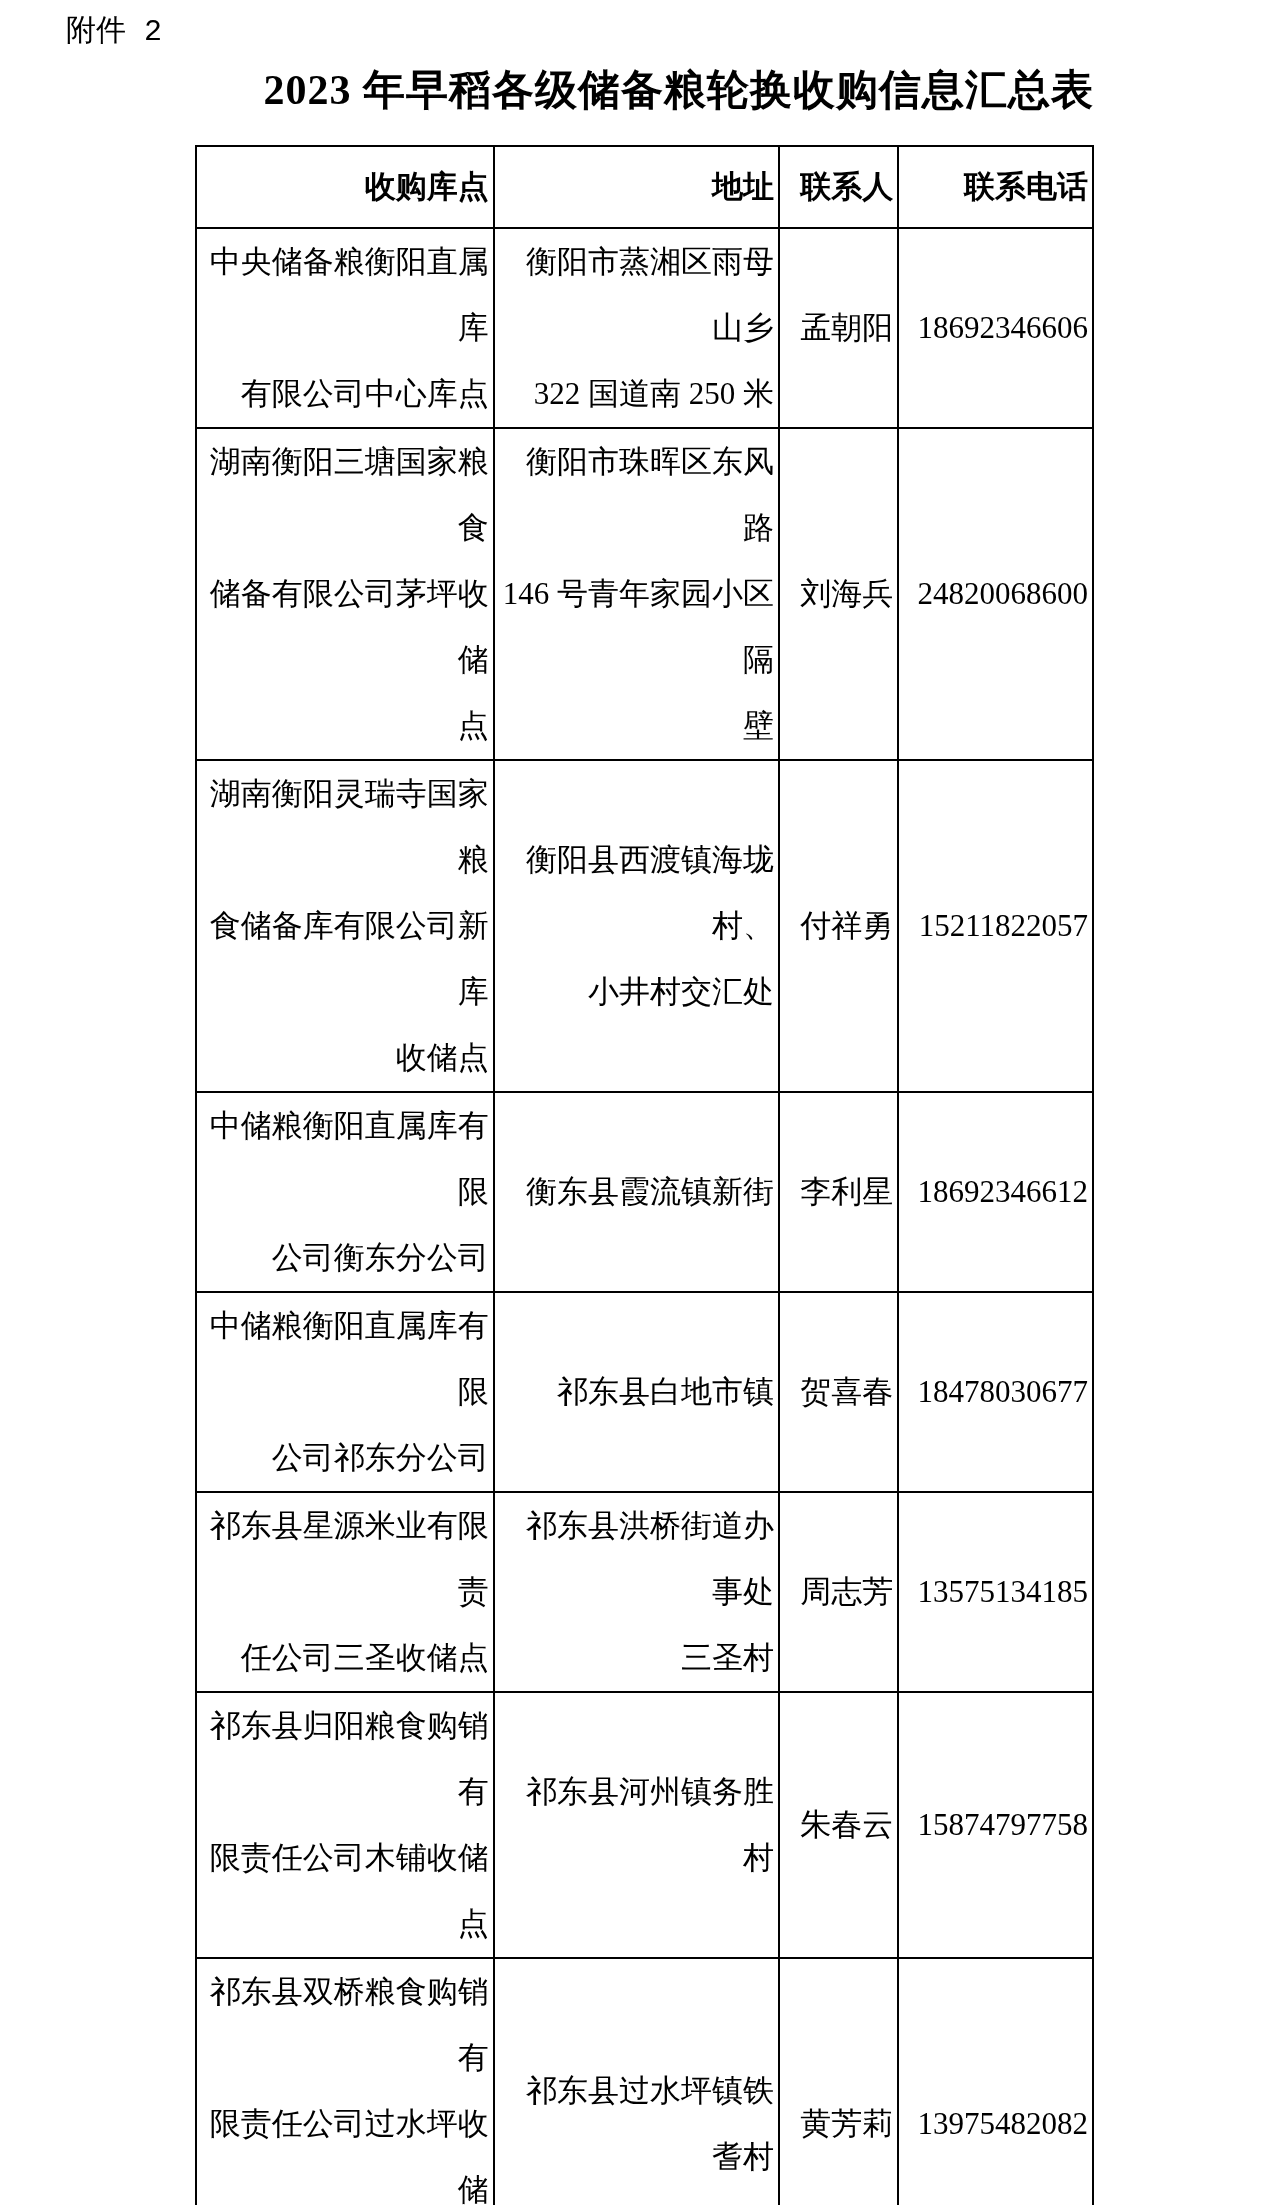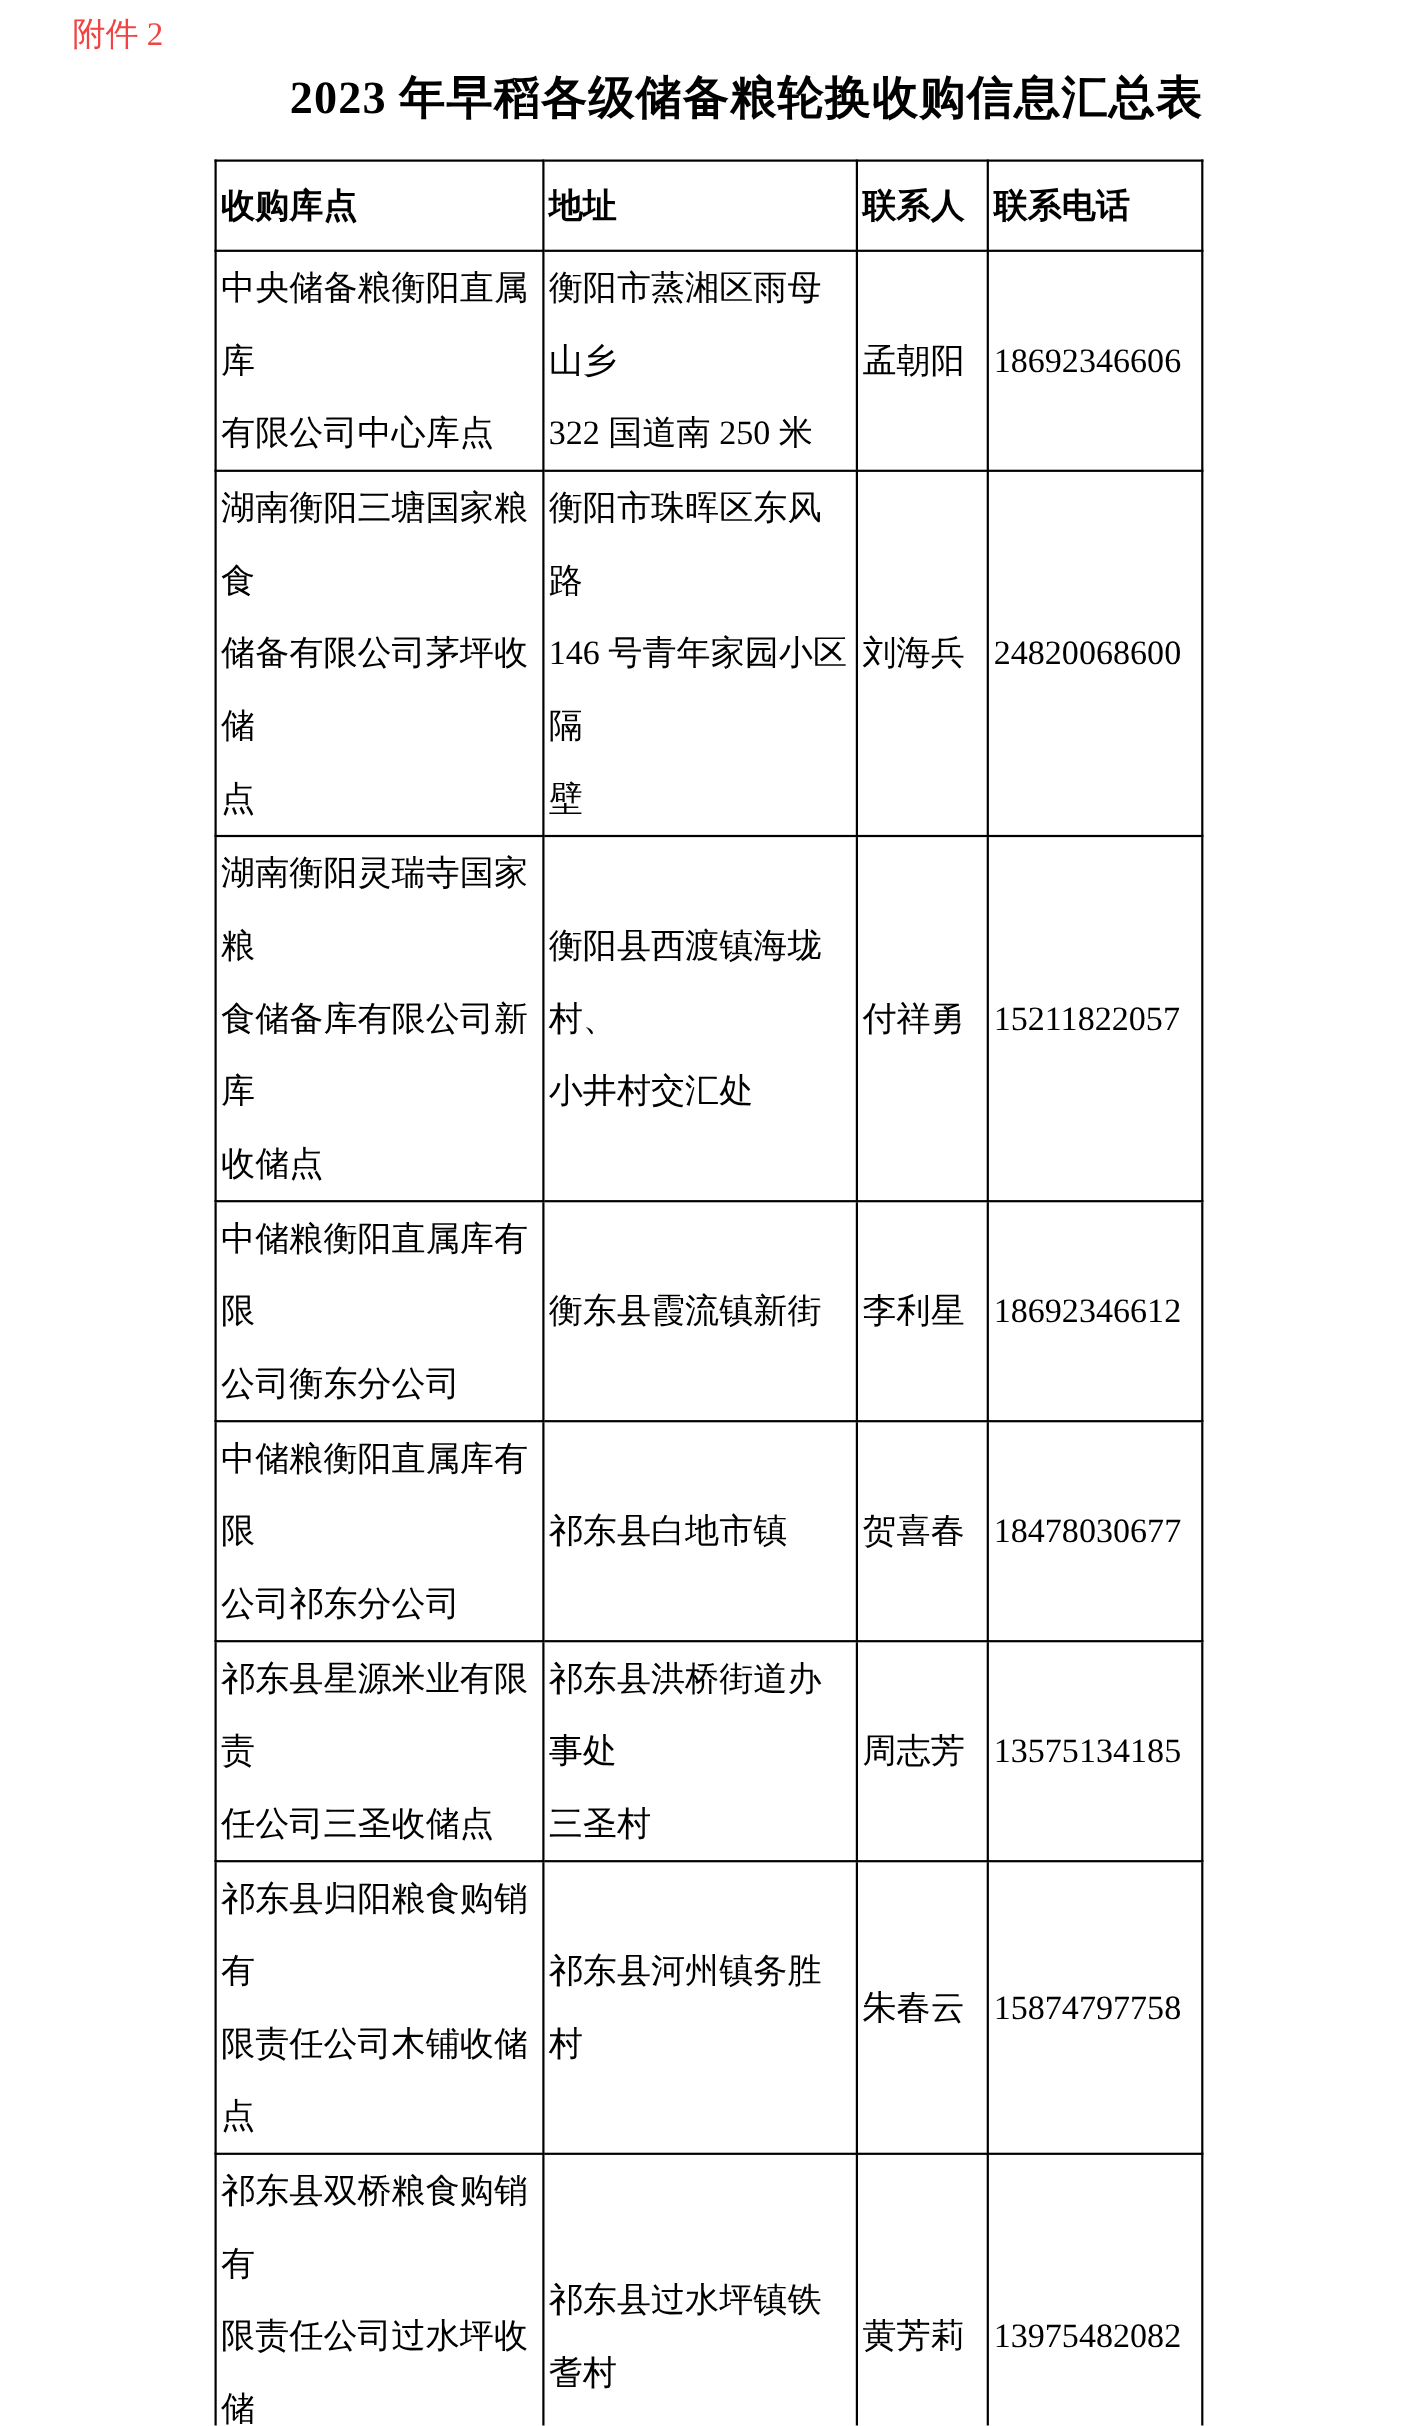--- a/index.html
+++ b/index.html
@@ -12,24 +12,24 @@
     height: 2205px;
     position: relative;
     overflow: hidden;
     font-family: "Liberation Serif", serif;
     color: #000000;
   }
   .attachment-label {
     position: absolute;
     left: 66px;
     top: 12px;
-    font-family: Liberation Serif, serif;
+    font-family: Liberation Mono, monospace;
     font-size: 30px;
     line-height: 40px;
-    color: #ef4444;
+    color: #000000;
   }
   .doc-title {
     position: absolute;
     left: 195px;
     top: 64px;
     width: 899px;
     text-align: right;
     font-size: 42px;
     font-weight: bold;
     line-height: 52px;
@@ -41,21 +41,21 @@
     left: 195px;
     top: 145px;
     width: 899px;
     border-collapse: collapse;
     table-layout: fixed;
   }
   table.summary-table th,
   table.summary-table td {
     border: 2px solid #000000;
     padding: 0 4px;
-    text-align: left;
+    text-align: right;
     vertical-align: middle;
     white-space: pre-line;
     font-size: 31px;
     line-height: 66px;
     font-weight: normal;
   }
   table.summary-table th {
     font-weight: bold;
     height: 80px;
     line-height: 36px;

